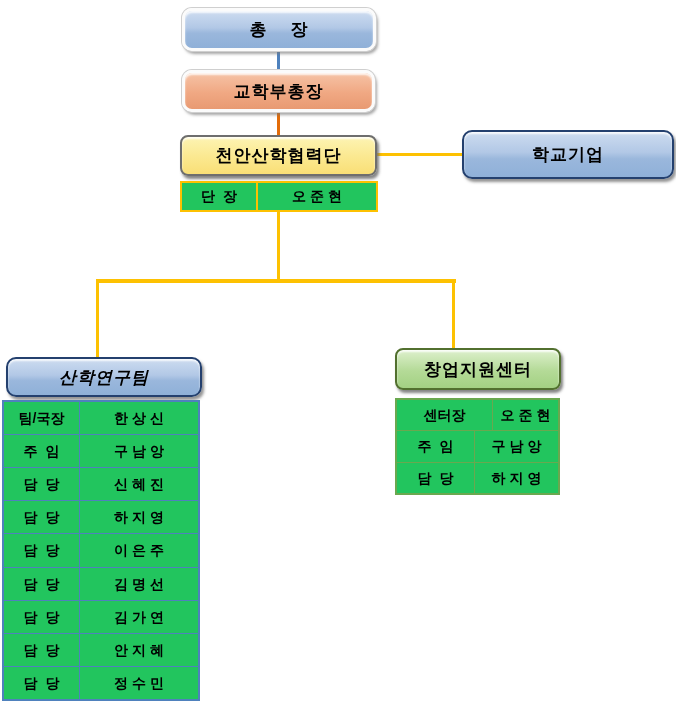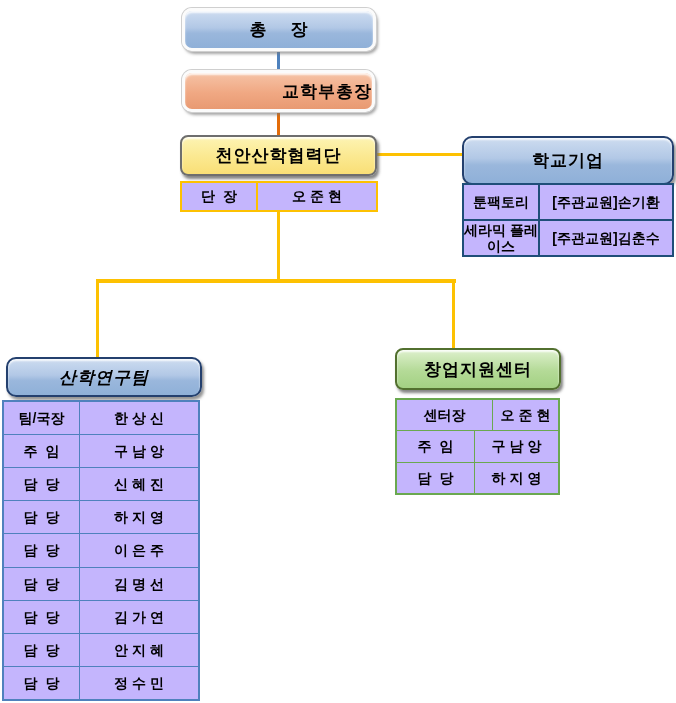--- a/index.html
+++ b/index.html
@@ -69,21 +69,21 @@
     border: 2px solid #52702f;
     border-radius: 8px;
     box-shadow: 2px 3px 3px rgba(110,110,110,0.85),
                 inset 0 2px 2px rgba(255,255,255,0.85);
   }
 
   
   .org-table {
     position: absolute;
     z-index: 2;
-    background: #c4b5fd;
+    background: #22c55e;
     display: flex;
     flex-direction: column;
   }
   .org-table .trow {
     flex: 1;
     display: flex;
     min-height: 0;
   }
   .org-table .cell {
     display: flex;
@@ -118,46 +118,36 @@
   <div class="line line-gold" style="left:376px; top:153px; width:88px; height:3px;"></div>
   <div class="line line-gold" style="left:277px; top:211px; width:3px;  height:71px;"></div>
   <div class="line line-gold" style="left:96px;  top:279px; width:360px; height:4px;"></div>
   <div class="line line-gold" style="left:96px;  top:279px; width:3px;  height:80px;"></div>
   <div class="line line-gold" style="left:452px; top:279px; width:3px;  height:75px;"></div>
 
   <div class="org-box bg-blue frame-white" style="left:182px; top:8px; width:194px; height:43px;">
     <span>총    장</span>
   </div>
 
-  <div class="org-box bg-salmon frame-white" style="left:182px; top:70px; width:193px; height:42px;justify-content:flex-end;">
+  <div class="org-box bg-salmon frame-white" style="left:182px; top:70px; width:193px; height:42px;">
     <span>교학부총장</span>
   </div>
 
   <div class="org-box bg-yellow frame-dark" style="left:180px; top:135px; width:197px; height:41px;">
     <span>천안산학협력단</span>
   </div>
   <div class="org-table t-gold" style="left:180px; top:181px; width:198px; height:31px;">
     <div class="trow">
       <div class="cell cell-label" style="width:76px;">단  장</div>
       <div class="cell" style="flex:1;">오 준 현</div>
     </div>
   </div>
 
-  <div class="org-box bg-blue frame-navy" style="left:462px; top:136px; width:212px; height:49px;font-family:Liberation Mono, monospace;">
+  <div class="org-box bg-blue frame-navy" style="left:462px; top:130px; width:212px; height:49px;font-family:Liberation Mono, monospace;">
     <span>학교기업</span>
-  </div>
-  <div class="org-table t-navy" style="left:462px; top:183px; width:212px; height:74px;">
-    <div class="trow">
-      <div class="cell cell-label" style="width:76px;">툰팩토리</div>
-      <div class="cell" style="flex:1;">[주관교원]손기환</div>
-    </div>
-    <div class="trow">
-      <div class="cell cell-label cell-small" style="width:76px;">세라믹 플레이스</div>
-      <div class="cell" style="flex:1;">[주관교원]김춘수</div>
-    </div>
   </div>
 
   <div class="org-box bg-blue frame-navy" style="left:6px; top:357px; width:196px; height:40px;font-style:italic;">
     <span>산학연구팀</span>
   </div>
   <div class="org-table t-blue" style="left:2px; top:400px; width:198px; height:301px;">
     <div class="trow">
       <div class="cell cell-label" style="width:76px;">팀/국장</div>
       <div class="cell" style="flex:1;">한 상 신</div>
     </div>

